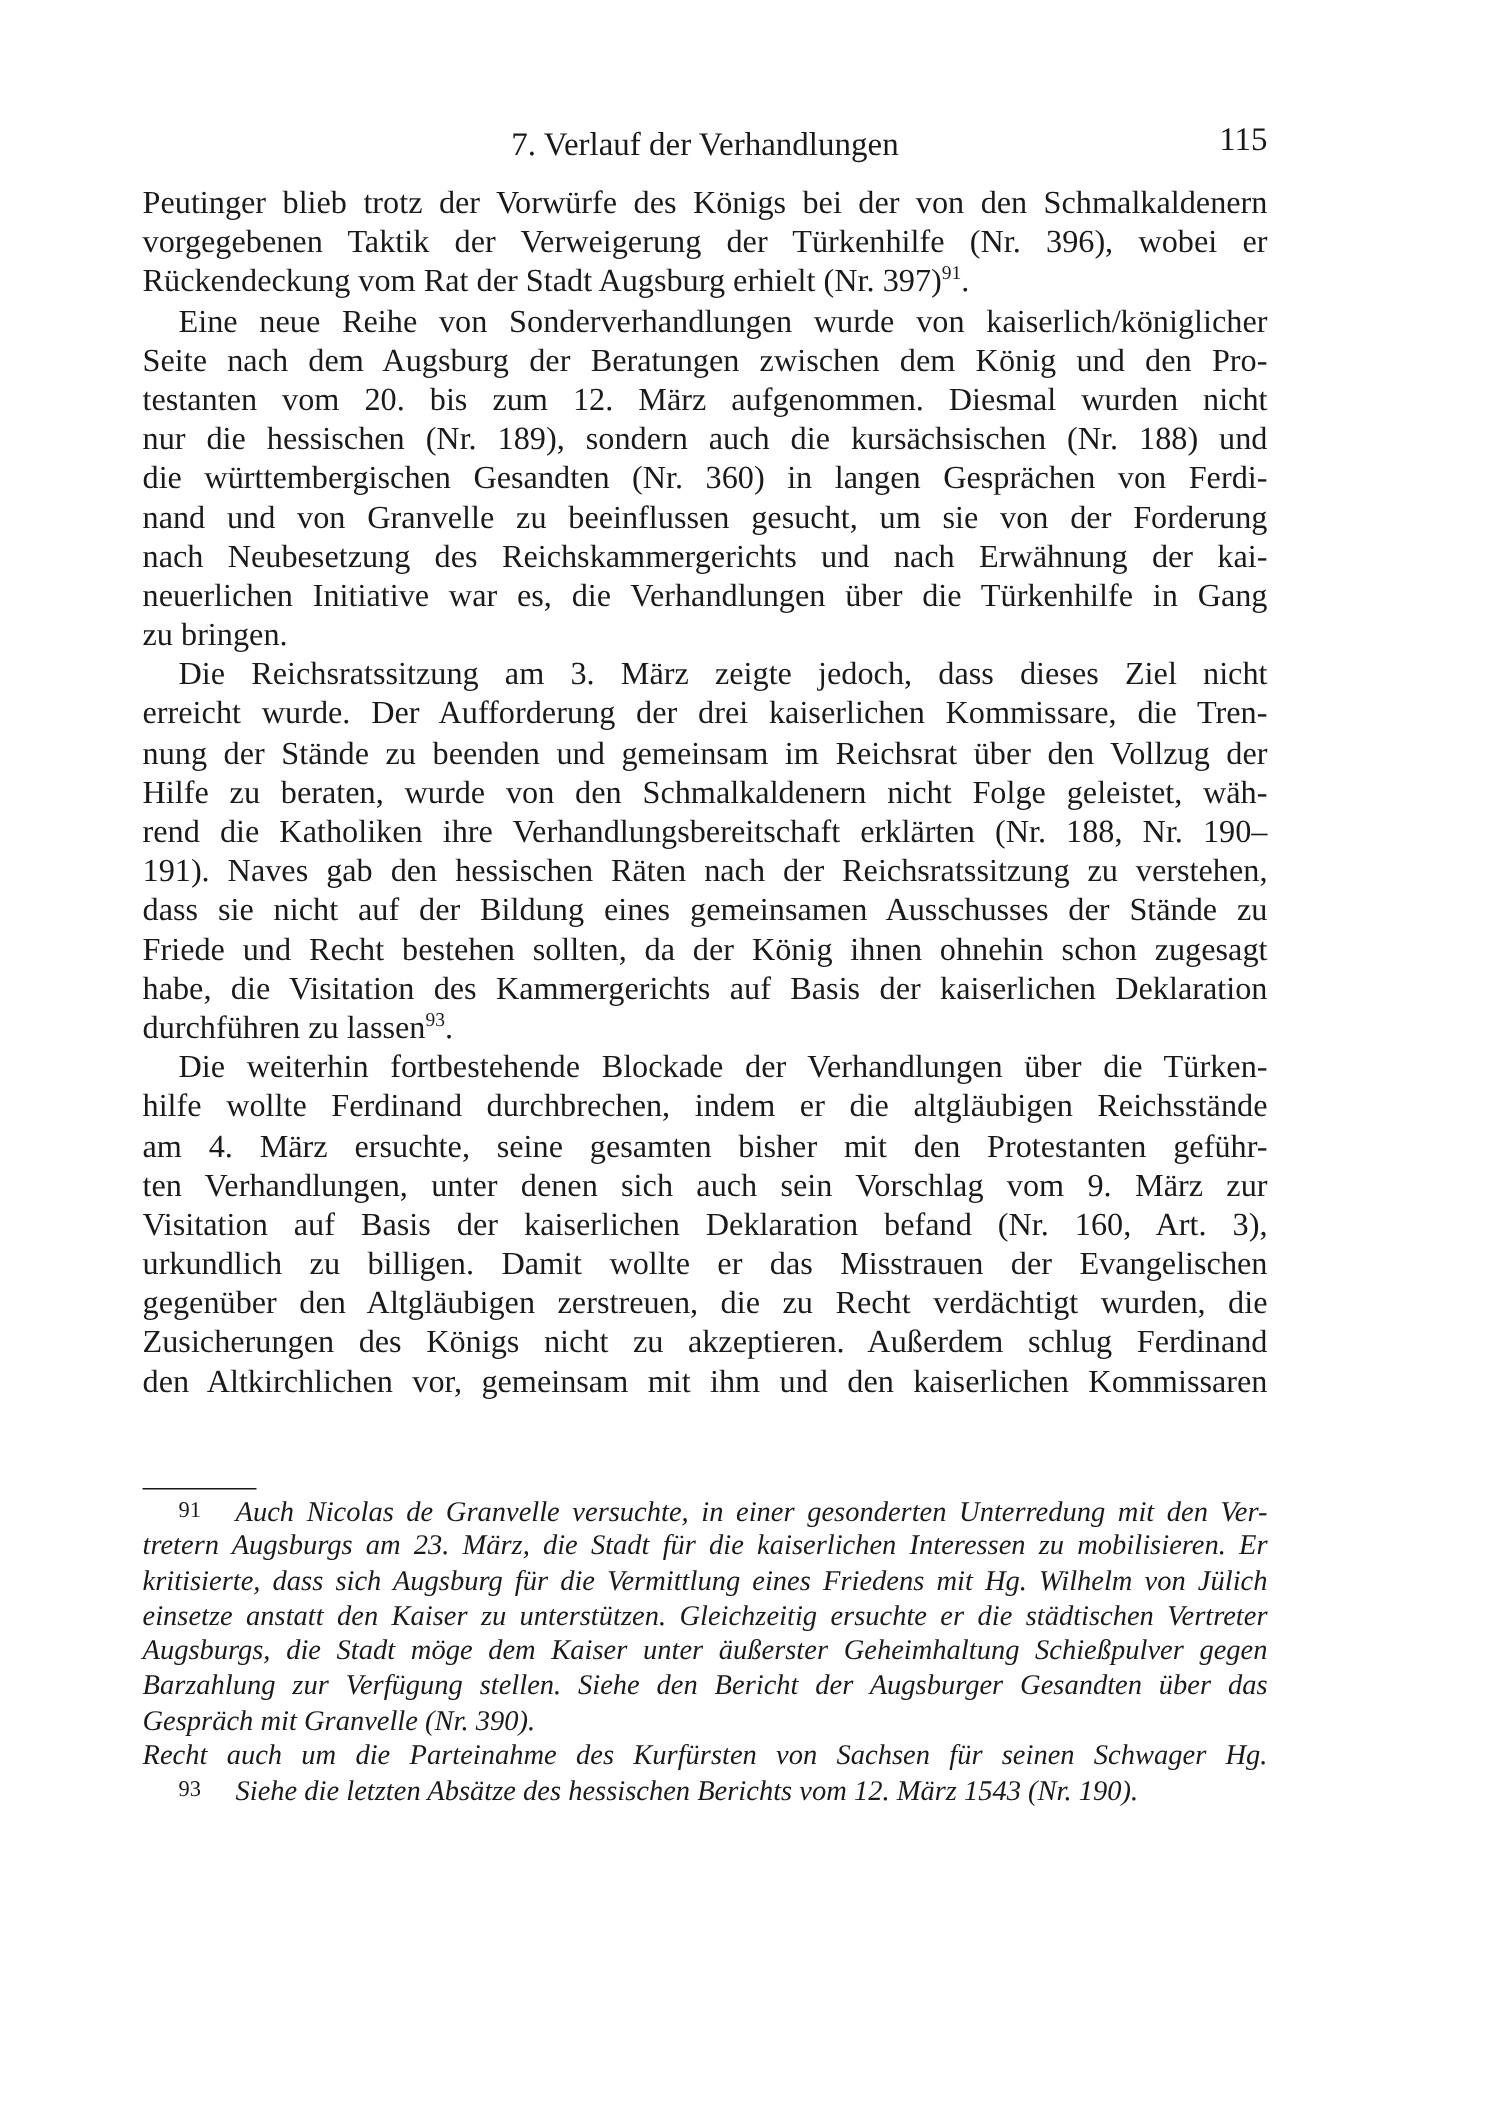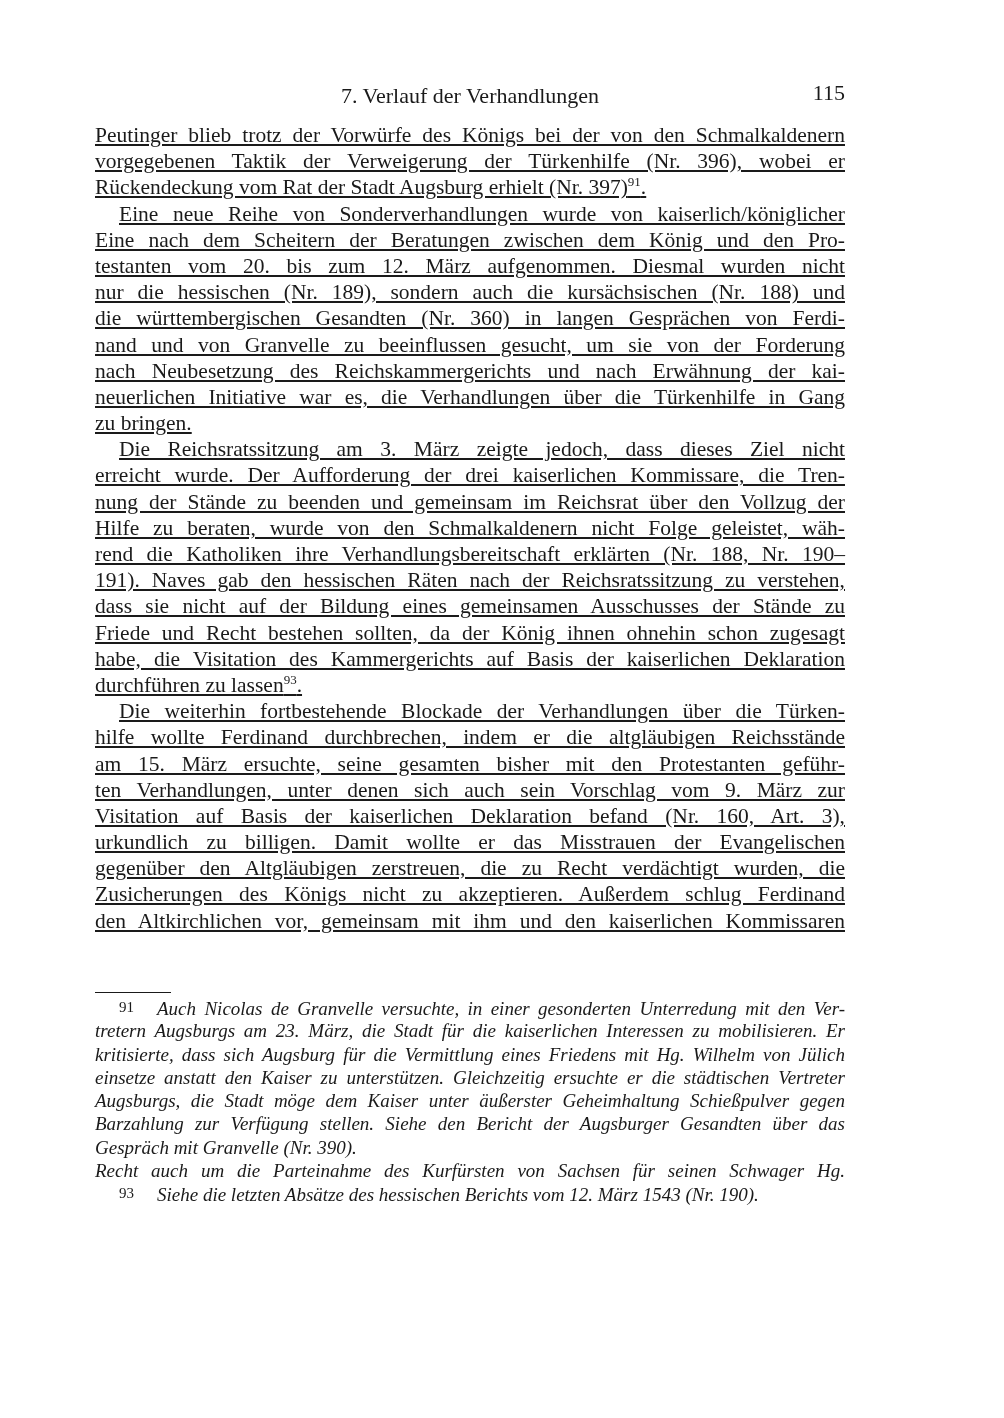--- a/index.html
+++ b/index.html
@@ -50,21 +50,20 @@
     }
     .line {
       display: block;
       height: 26.2px;
       line-height: 26.2px;
       font-size: 21.5px;
       text-align: justify;
       text-align-last: justify;
       white-space: nowrap;
       overflow: visible;
-      text-decoration: underline;
     }
     .line.last {
       text-align-last: left;
     }
     .line.indent {
       padding-left: 24px;
     }
     sup.fnref {
       font-size: 13px;
       line-height: 0;
@@ -120,21 +119,21 @@
   <div class="body-text">
 
     <div>
       <span class="line">Peutinger blieb trotz der Vorwürfe des Königs bei der von den Schmalkaldenern</span>
       <span class="line">vorgegebenen Taktik der Verweigerung der Türkenhilfe (Nr. 396), wobei er</span>
       <span class="line last"><span>Rückendeckung vom Rat der Stadt Augsburg erhielt (Nr. 397)</span><sup class="fnref">91</sup><span>.</span></span>
     </div>
 
     <div>
       <span class="line indent">Eine neue Reihe von Sonderverhandlungen wurde von kaiserlich/königlicher</span>
-      <span class="line">Eine nach dem Scheitern der Beratungen zwischen dem König und den Pro-</span>
+      <span class="line">Seite nach dem Augsburg der Beratungen zwischen dem König und den Pro-</span>
       <span class="line">testanten vom 20. bis zum 12. März aufgenommen. Diesmal wurden nicht</span>
       <span class="line">nur die hessischen (Nr. 189), sondern auch die kursächsischen (Nr. 188) und</span>
       <span class="line">die württembergischen Gesandten (Nr. 360) in langen Gesprächen von Ferdi-</span>
       <span class="line">nand und von Granvelle zu beeinflussen gesucht, um sie von der Forderung</span>
       <span class="line">nach Neubesetzung des Reichskammergerichts und nach Erwähnung der kai-</span>
       <span class="line">neuerlichen Initiative war es, die Verhandlungen über die Türkenhilfe in Gang</span>
       <span class="line last">zu bringen.</span>
     </div>
 
     <div>
@@ -146,21 +145,21 @@
       <span class="line">191). Naves gab den hessischen Räten nach der Reichsratssitzung zu verstehen,</span>
       <span class="line">dass sie nicht auf der Bildung eines gemeinsamen Ausschusses der Stände zu</span>
       <span class="line">Friede und Recht bestehen sollten, da der König ihnen ohnehin schon zugesagt</span>
       <span class="line">habe, die Visitation des Kammergerichts auf Basis der kaiserlichen Deklaration</span>
       <span class="line last"><span>durchführen zu lassen</span><sup class="fnref">93</sup><span>.</span></span>
     </div>
 
     <div>
       <span class="line indent">Die weiterhin fortbestehende Blockade der Verhandlungen über die Türken-</span>
       <span class="line">hilfe wollte Ferdinand durchbrechen, indem er die altgläubigen Reichsstände</span>
-      <span class="line">am 15. März ersuchte, seine gesamten bisher mit den Protestanten geführ-</span>
+      <span class="line">am 4. März ersuchte, seine gesamten bisher mit den Protestanten geführ-</span>
       <span class="line">ten Verhandlungen, unter denen sich auch sein Vorschlag vom 9. März zur</span>
       <span class="line">Visitation auf Basis der kaiserlichen Deklaration befand (Nr. 160, Art. 3),</span>
       <span class="line">urkundlich zu billigen. Damit wollte er das Misstrauen der Evangelischen</span>
       <span class="line">gegenüber den Altgläubigen zerstreuen, die zu Recht verdächtigt wurden, die</span>
       <span class="line">Zusicherungen des Königs nicht zu akzeptieren. Außerdem schlug Ferdinand</span>
       <span class="line">den Altkirchlichen vor, gemeinsam mit ihm und den kaiserlichen Kommissaren</span>
     </div>
   </div>
 
   <div class="fn-rule"></div>

